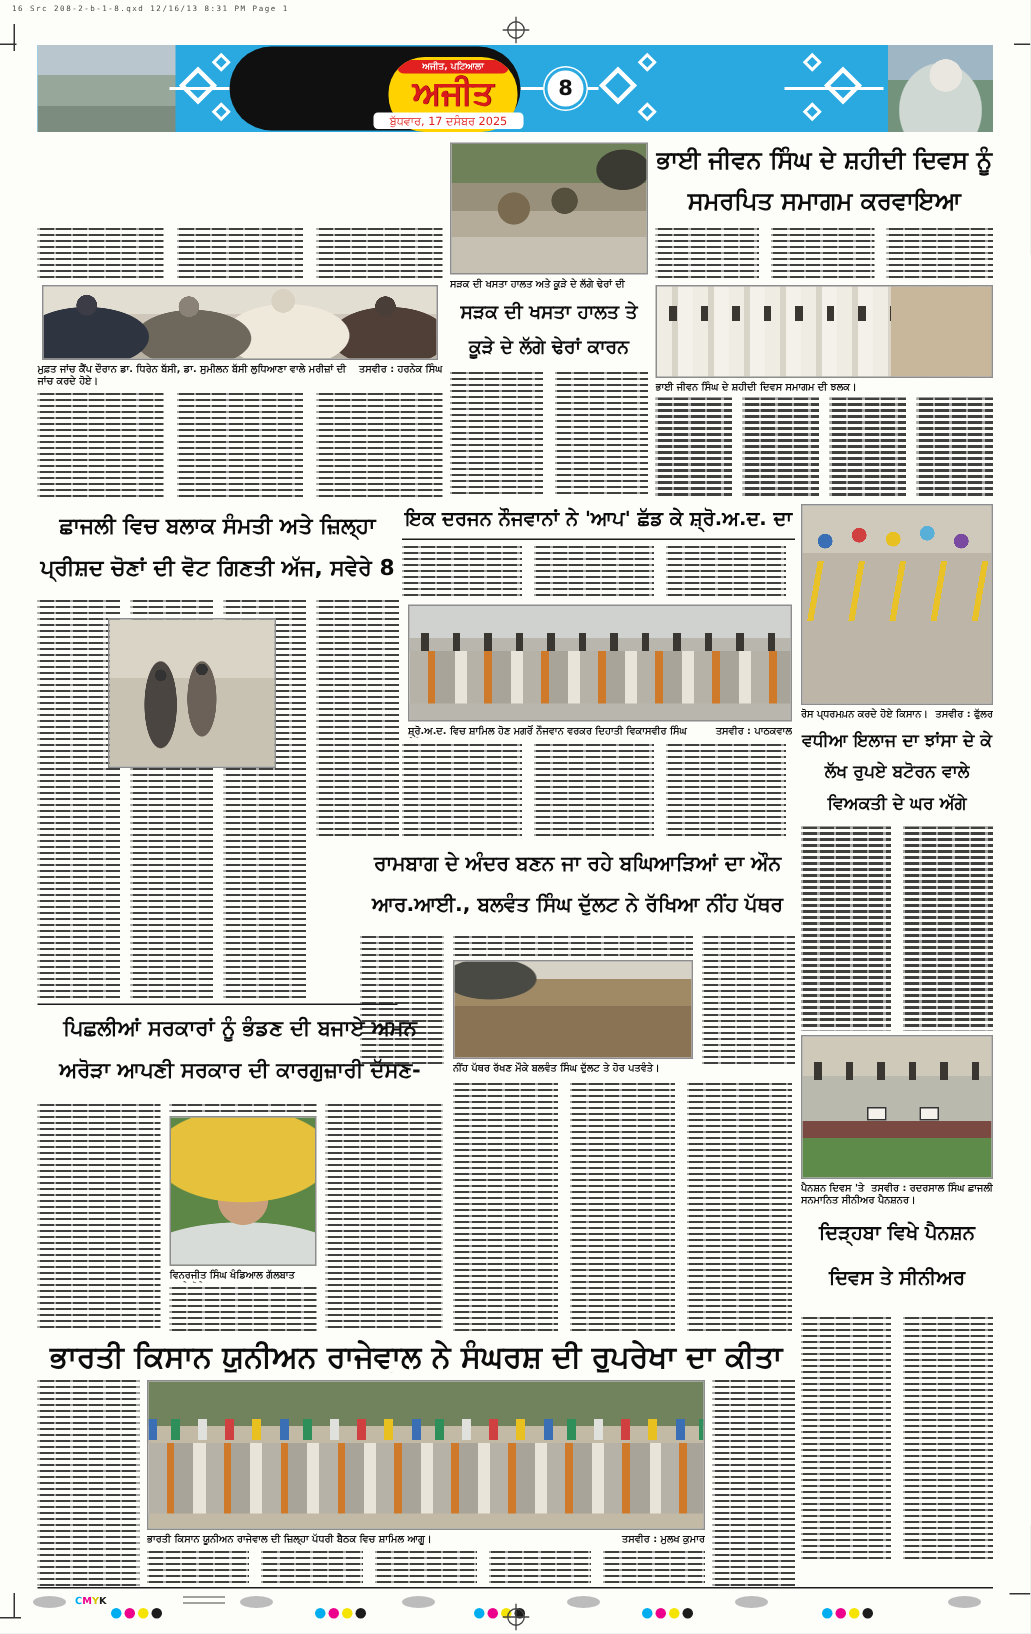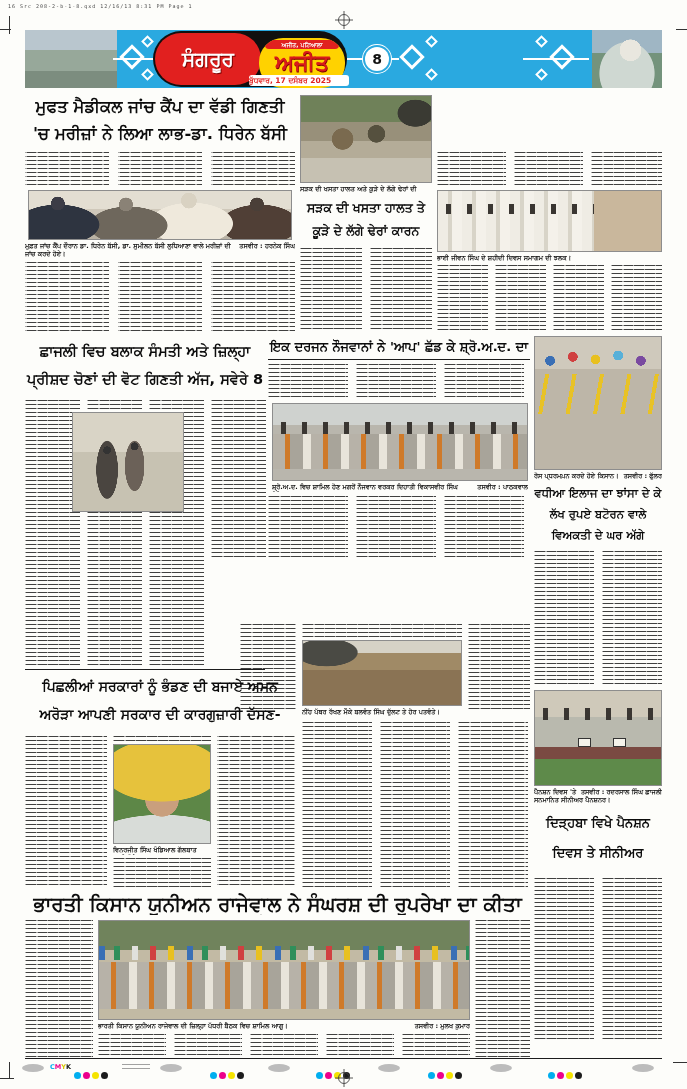--- a/index.html
+++ b/index.html
@@ -18,21 +18,21 @@
     linear-gradient(180deg,#9fb6c4 0 40%,#74937c 40% 100%);}
   .dia{border:3px solid #fff;transform:rotate(45deg);background:transparent;}
   .dia.s{border-width:2px;}
   .bline{background:#fff;height:2px;}
   .badge-outer{background:#101010;border-radius:28px;}
   .badge-red{background:#e1201f;border-radius:26px;color:#fff;font-weight:700;
              display:flex;align-items:center;justify-content:center;text-shadow:1px 1px 0 #7a0000;}
   .badge-yellow{background:#ffd200;border-radius:24px;overflow:hidden;}
   .tagline{background:#e1201f;color:#fff;font-size:6px;font-weight:700;text-align:center;line-height:9px;border-radius:4px;overflow:hidden;white-space:nowrap;}
   .paper-name{color:#d91a1a;font-weight:700;text-align:center;text-shadow:0.5px 0.5px 0 #7a0000;}
-  .date-strip{background:#fff;color:#e1201f;font-weight:700;text-align:left;border-radius:3px;white-space:nowrap;overflow:hidden;}
+  .date-strip{background:#fff;color:#e1201f;font-weight:400;text-align:center;border-radius:3px;white-space:nowrap;overflow:hidden;}
   .page-circle{background:#fff;border-radius:50%;color:#111;font-weight:700;display:flex;align-items:center;justify-content:center;box-shadow:0 0 0 2px #2aa9e0,0 0 0 3px #fff;}
   
   .hl{font-weight:700;color:#0c0c0c;text-align:center;overflow:hidden;}
   .cap{font-size:6.5px;line-height:8px;font-weight:700;color:#111;overflow:hidden;}
   .cap .cr{float:right;}
   
   .ts{background-image:
       repeating-linear-gradient(90deg, rgba(253,253,250,.55) 0 1.5px, transparent 1.5px 11px),
       repeating-linear-gradient(180deg,#262626 0 1.5px, transparent 1.5px 4px);
       opacity:.88;}
@@ -125,51 +125,48 @@
     <div class="abs dia s" style="left:118px;top:7px;width:9px;height:9px;"></div>
     <div class="abs dia s" style="left:118px;top:40px;width:9px;height:9px;"></div>
     <div class="abs dia" style="left:378px;top:18px;width:18px;height:18px;"></div>
     <div class="abs dia s" style="left:402px;top:7px;width:9px;height:9px;"></div>
     <div class="abs dia s" style="left:402px;top:40px;width:9px;height:9px;"></div>
     <div class="abs dia" style="left:528px;top:18px;width:18px;height:18px;"></div>
     <div class="abs dia s" style="left:512px;top:7px;width:9px;height:9px;"></div>
     <div class="abs dia s" style="left:512px;top:40px;width:9px;height:9px;"></div>
 
     <div class="abs badge-outer" style="left:128px;top:1px;width:194px;height:56px;">
-      <div class="abs badge-red" style="left:2px;top:2px;width:106px;height:52px;font-size:20px;">
-        <span>ਸੰਗਰੂਰ</span>
-      </div>
       <div class="abs badge-yellow" style="left:106px;top:7px;width:86px;height:50px;">
         <div class="abs tagline" style="left:6px;top:2px;width:74px;height:9px;">ਅਜੀਤ, ਪਟਿਆਲਾ</div>
         <div class="abs paper-name" style="left:0;top:12px;width:86px;font-size:22px;">ਅਜੀਤ</div>
       </div>
       <div class="abs date-strip" style="left:96px;top:44px;width:100px;height:11px;font-size:7.5px;line-height:11px;">ਬੁੱਧਵਾਰ, 17 ਦਸੰਬਰ 2025</div>
     </div>
     <div class="abs page-circle" style="left:340px;top:17px;width:24px;height:24px;font-size:14px;">8</div>
   </div>
 
-  <div class="abs hl" style="left:25px;top:93px;width:270px;height:56px;font-size:16.5px;line-height:27px;">ਮੁਫਤ ਮੈਡੀਕਲ ਜਾਂਚ ਕੈਂਪ ਦਾ ਵੱਡੀ ਗਿਣਤੀ 'ਚ ਮਰੀਜ਼ਾਂ ਨੇ ਲਿਆ ਲਾਭ-ਡਾ. ਧਿਰੇਨ ਬੱਸੀ</div>
   <div class="abs ts" style="left:25px;top:152px;width:84px;height:36px;"></div>
   <div class="abs ts" style="left:118px;top:152px;width:84px;height:36px;"></div>
   <div class="abs ts" style="left:211px;top:152px;width:84px;height:36px;"></div>
   <div class="abs ph ph-camp" style="left:28px;top:190px;width:264px;height:50px;"></div>
   <div class="abs cap" style="left:25px;top:242px;width:270px;height:17px;">
     <span class="cr">ਤਸਵੀਰ : ਹਰਨੇਕ ਸਿੰਘ</span>
     <span>ਮੁਫ਼ਤ ਜਾਂਚ ਕੈਂਪ ਦੌਰਾਨ ਡਾ. ਧਿਰੇਨ ਬੱਸੀ, ਡਾ. ਸੁਮੀਲਨ ਬੱਸੀ ਲੁਧਿਆਣਾ ਵਾਲੇ ਮਰੀਜ਼ਾਂ ਦੀ ਜਾਂਚ ਕਰਦੇ ਹੋਏ।</span>
   </div>
   <div class="abs ts" style="left:25px;top:262px;width:84px;height:70px;"></div>
   <div class="abs ts" style="left:118px;top:262px;width:84px;height:70px;"></div>
   <div class="abs ts" style="left:211px;top:262px;width:84px;height:70px;"></div>
 
   <div class="abs ph ph-road" style="left:300px;top:95px;width:132px;height:88px;"></div>
   <div class="abs cap" style="left:300px;top:185px;width:132px;height:9px;">ਸੜਕ ਦੀ ਖਸਤਾ ਹਾਲਤ ਅਤੇ ਕੂੜੇ ਦੇ ਲੱਗੇ ਢੇਰਾਂ ਦੀ ਝਲਕ।</div>
   <div class="abs hl" style="left:300px;top:196px;width:132px;height:48px;font-size:12.5px;line-height:23px;">ਸੜਕ ਦੀ ਖਸਤਾ ਹਾਲਤ ਤੇ ਕੂੜੇ ਦੇ ਲੱਗੇ ਢੇਰਾਂ ਕਾਰਨ ਰਾਹਗੀਰ ਪ੍ਰੇਸ਼ਾਨ</div>
   <div class="abs ts" style="left:300px;top:248px;width:62px;height:84px;"></div>
   <div class="abs ts" style="left:370px;top:248px;width:62px;height:84px;"></div>
 
+  <div class="abs hl" style="left:437px;top:93px;width:225px;height:56px;font-size:16px;line-height:27px;">ਭਾਈ ਜੀਵਨ ਸਿੰਘ ਦੇ ਸ਼ਹੀਦੀ ਦਿਵਸ ਨੂੰ ਸਮਰਪਿਤ ਸਮਾਗਮ ਕਰਵਾਇਆ</div>
   <div class="abs ts" style="left:437px;top:152px;width:69px;height:36px;"></div>
   <div class="abs ts" style="left:514px;top:152px;width:69px;height:36px;"></div>
   <div class="abs ts" style="left:591px;top:152px;width:71px;height:36px;"></div>
   <div class="abs ph ph-cong" style="left:437px;top:190px;width:225px;height:62px;">
     <div class="abs head-row" style="left:0;top:22%;width:70%;height:16%;"></div>
   </div>
   <div class="abs cap" style="left:437px;top:254px;width:225px;height:9px;">ਭਾਈ ਜੀਵਨ ਸਿੰਘ ਦੇ ਸ਼ਹੀਦੀ ਦਿਵਸ ਸਮਾਗਮ ਦੀ ਝਲਕ।</div>
   <div class="abs ts" style="left:437px;top:265px;width:51px;height:67px;"></div>
   <div class="abs ts" style="left:495px;top:265px;width:51px;height:67px;"></div>
   <div class="abs ts" style="left:553px;top:265px;width:51px;height:67px;"></div>
@@ -203,20 +200,21 @@
     <div class="abs scarf-row" style="left:0;top:28%;width:100%;height:30%;"></div>
   </div>
   <div class="abs cap" style="left:534px;top:472px;width:128px;height:9px;">
     <span class="cr">ਤਸਵੀਰ : ਫੁੱਲਰ</span>
     <span>ਰੋਸ ਪ੍ਧਰਮਪ਼ਨ ਕਰਦੇ ਹੋਏ ਕਿਸਾਨ।</span>
   </div>
   <div class="abs hl" style="left:534px;top:483px;width:128px;height:64px;font-size:11.5px;line-height:21px;">ਵਧੀਆ ਇਲਾਜ ਦਾ ਝਾਂਸਾ ਦੇ ਕੇ ਲੱਖ ਰੁਪਏ ਬਟੋਰਨ ਵਾਲੇ ਵਿਅਕਤੀ ਦੇ ਘਰ ਅੱਗੇ ਕਿਸਾਨਾਂ ਵਲੋਂ ਰੋਸ ਪ੍ਰਦਰਸ਼ਨ</div>
   <div class="abs ts" style="left:534px;top:551px;width:60px;height:136px;"></div>
   <div class="abs ts" style="left:602px;top:551px;width:60px;height:136px;"></div>
 
+  <div class="abs hl" style="left:240px;top:563px;width:290px;height:56px;font-size:13.5px;line-height:27px;">ਰਾਮਬਾਗ ਦੇ ਅੰਦਰ ਬਣਨ ਜਾ ਰਹੇ ਬਘਿਆੜਿਆਂ ਦਾ ਔਨ ਆਰ.ਆਈ., ਬਲਵੰਤ ਸਿੰਘ ਦੁੱਲਟ ਨੇ ਰੱਖਿਆ ਨੀਂਹ ਪੱਥਰ</div>
   <div class="abs ts" style="left:240px;top:624px;width:56px;height:88px;"></div>
   <div class="abs ts" style="left:302px;top:624px;width:160px;height:14px;"></div>
   <div class="abs ph ph-dig" style="left:302px;top:640px;width:160px;height:66px;"></div>
   <div class="abs cap" style="left:302px;top:708px;width:160px;height:9px;">ਨੀਂਹ ਪੱਥਰ ਰੱਖਣ ਮੌਕੇ ਬਲਵੰਤ ਸਿੰਘ ਦੁੱਲਟ ਤੇ ਹੋਰ ਪਤਵੰਤੇ।</div>
   <div class="abs ts" style="left:468px;top:624px;width:62px;height:88px;"></div>
   <div class="abs ts" style="left:302px;top:722px;width:70px;height:166px;"></div>
   <div class="abs ts" style="left:380px;top:722px;width:70px;height:166px;"></div>
   <div class="abs ts" style="left:458px;top:722px;width:70px;height:166px;"></div>
 
   <div class="abs rule" style="left:25px;top:669px;width:240px;height:1px;"></div>

